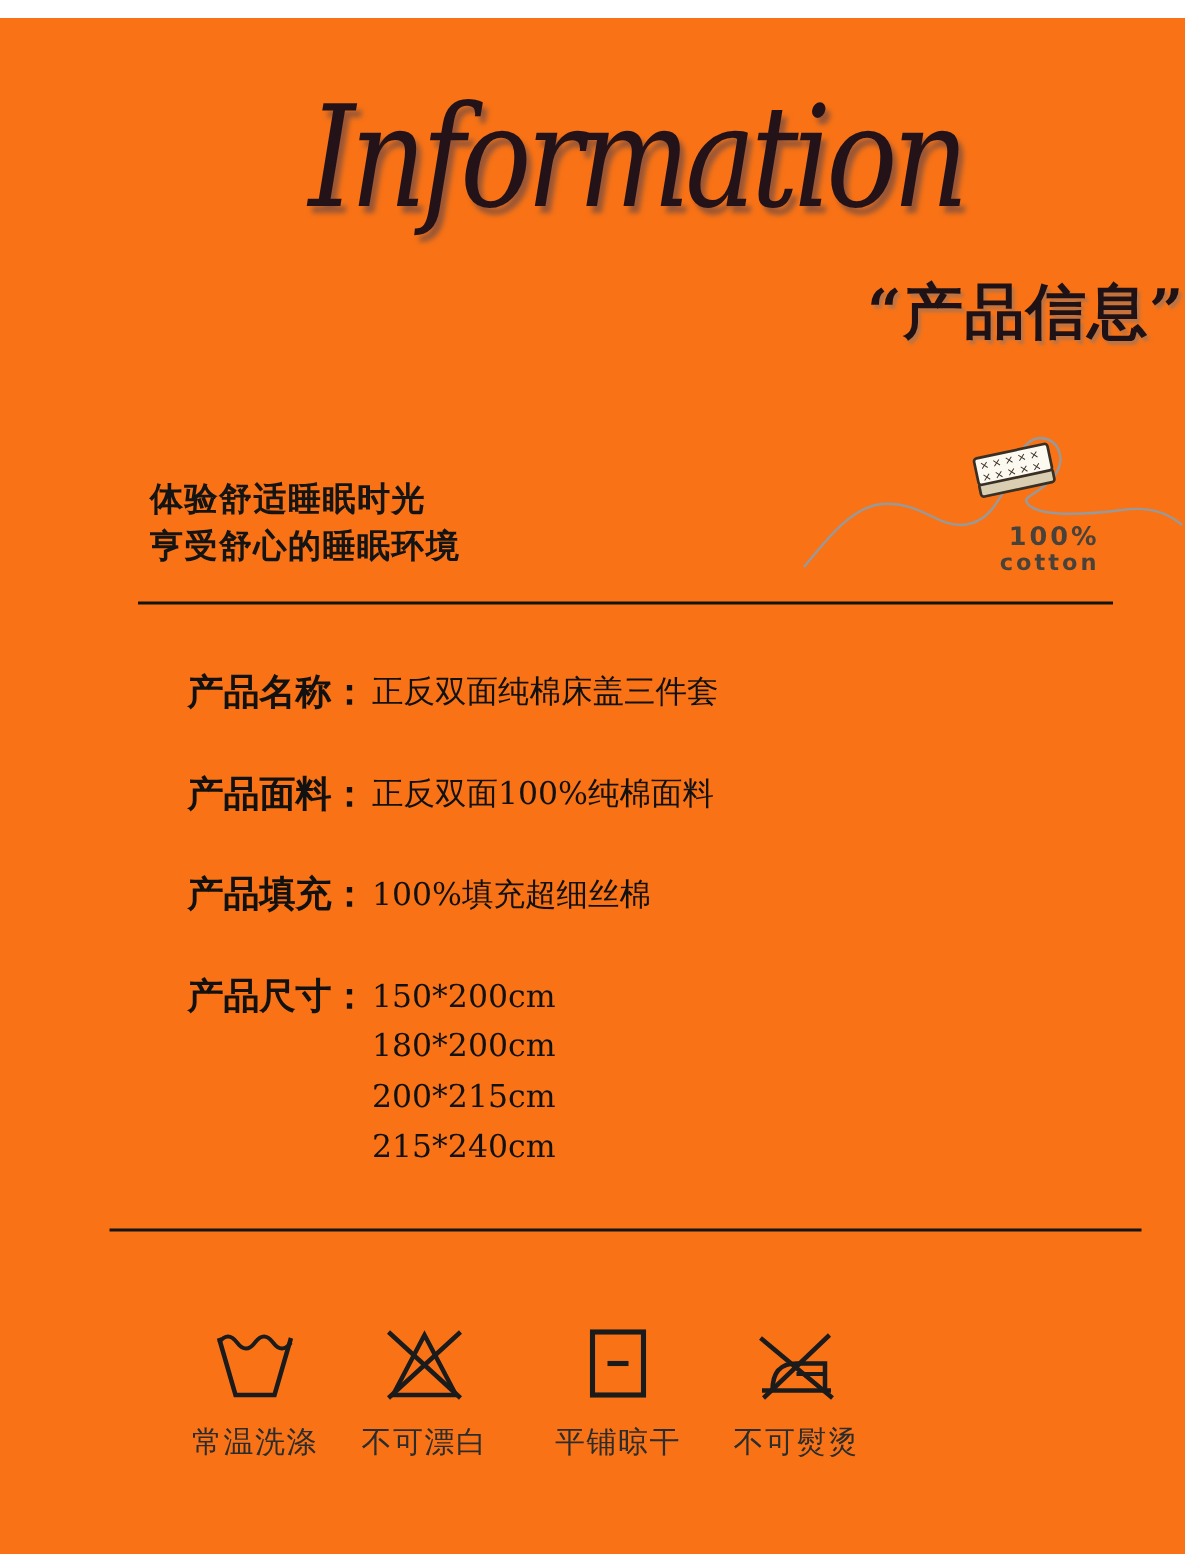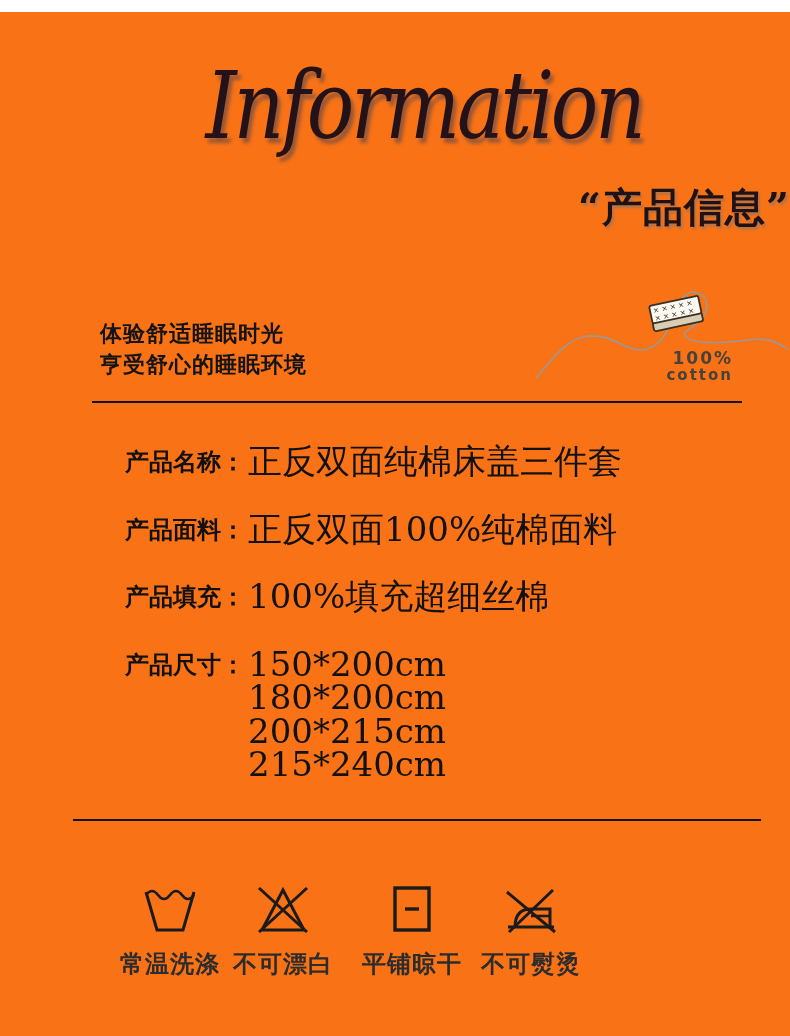--- a/index.html
+++ b/index.html
@@ -84,34 +84,33 @@
   .detail-label {
     flex: 0 0 123px;
     font-family: Liberation Sans, sans-serif;
     font-weight: bold;
     font-size: 24px;
     line-height: 33px;
     white-space: nowrap;
   }
   .detail-values {
     font-family: "DejaVu Serif", "Liberation Serif", serif;
-    font-size: 34px;
+    font-size: 21px;
     line-height: 33.5px;
   }
 
   
   .care-col { position: absolute; top: 872px; width: 120px; text-align: center; }
   .care-col svg { display: block; margin: 0 auto; }
   .care-label {
     margin-top: 12px;
-    font-size: 24px;
+    font-size: 20px;
     letter-spacing: 1px;
     color: #2c2c2c;
     white-space: nowrap;
-    font-weight: bold;
   }
   .c1 { left: 110px; } .c2 { left: 223px; } .c3 { left: 352px; }
   .c4 { left: 471px; } .c5 { left: 591px; }
 </style>
 </head>
 <body>
 
 <div class="page">
 
   <div class="title-en-wrap">

